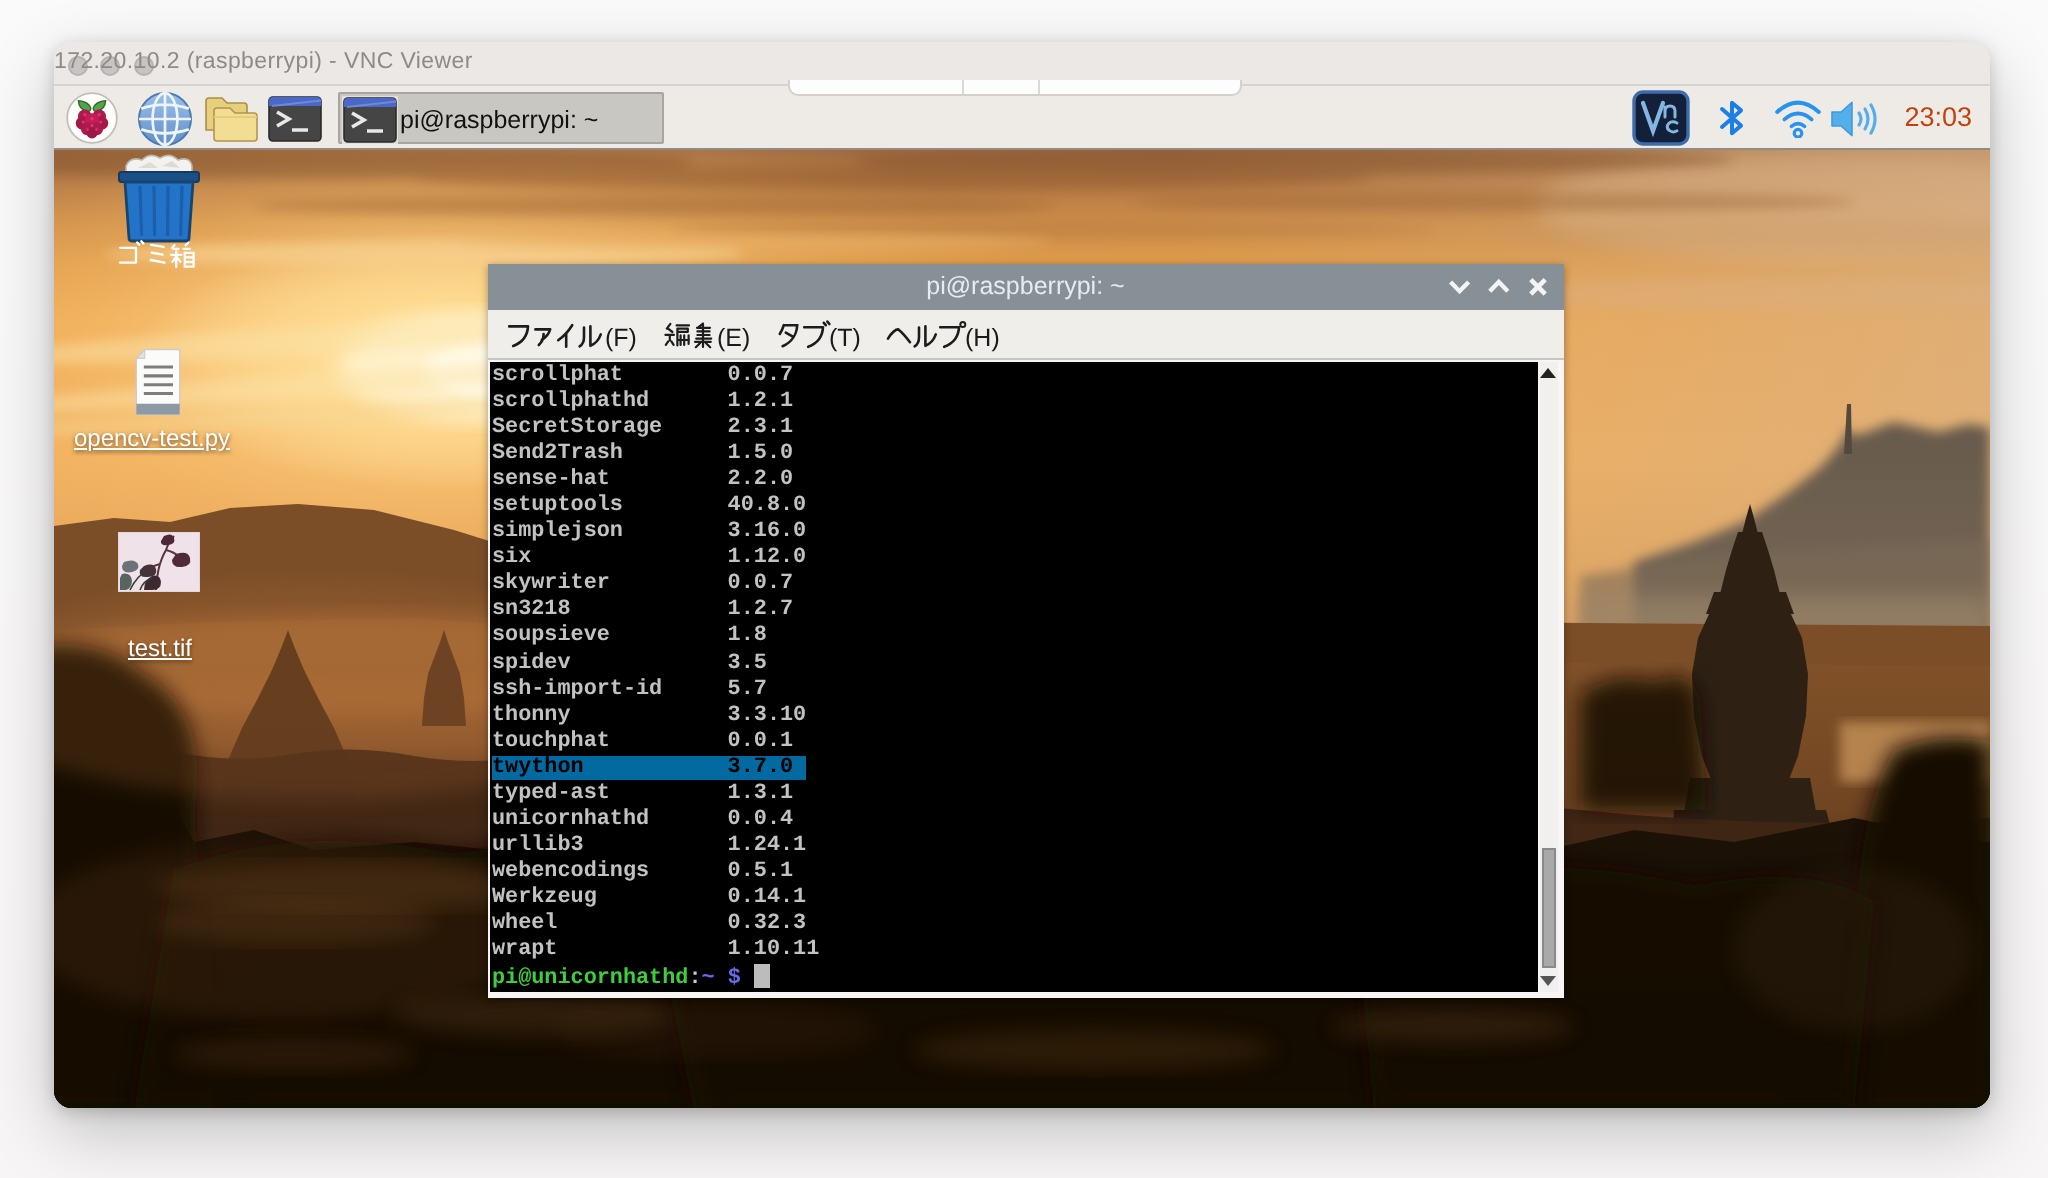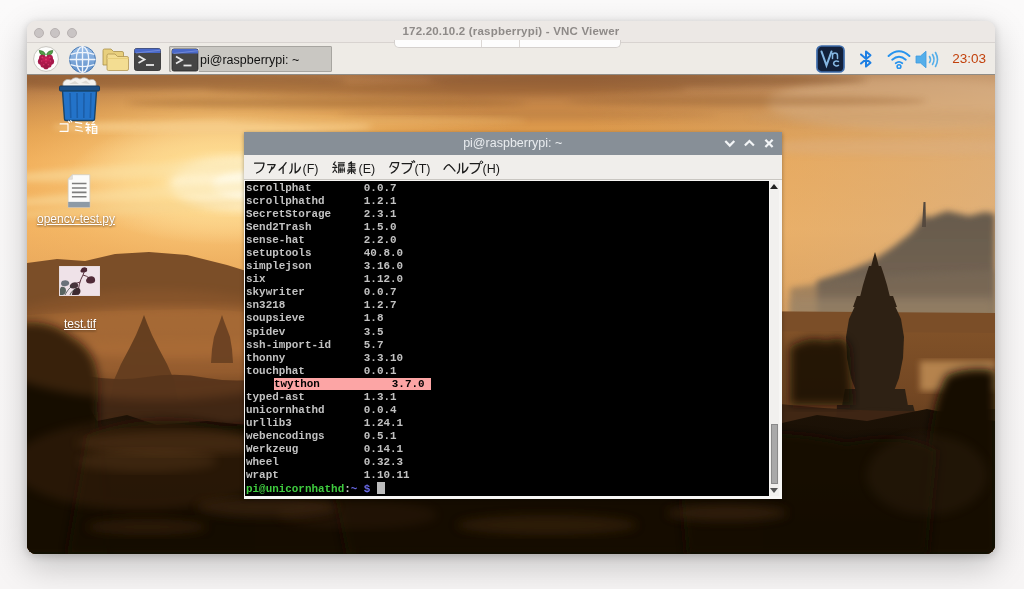--- a/index.html
+++ b/index.html
@@ -3,21 +3,21 @@
 <style>
   html,body{margin:0;padding:0;width:1024px;height:589px;background:#fff;overflow:hidden;
     font-family:"Liberation Sans",sans-serif;}
   *{box-sizing:border-box;}
   #stage{position:relative;width:1024px;height:589px;background:linear-gradient(180deg,#fbfafa 0%,#f7f5f5 100%);}
   #win{position:absolute;left:27px;top:21px;width:968px;height:533px;border-radius:9px;
     overflow:hidden;box-shadow:0 2px 8px rgba(0,0,0,.18),0 12px 34px rgba(0,0,0,.22);background:#eeeae7;}
   
   #titlebar{position:absolute;left:0;top:0;width:968px;height:22px;background:#ece8e5;border-bottom:1px solid #d8d3d0;}
   .tl{position:absolute;top:6.5px;width:10px;height:10px;border-radius:50%;background:#c9c4c4;border:0.5px solid #b7b1b1;}
-  #vnctitle{position:absolute;left:0;right:0;top:4px;text-align:center;font-size:11.5px;font-weight:bold;
+  #vnctitle{position:absolute;left:0;right:0;top:4px;font-size:11.5px;font-weight:normal;
     color:#8e8a88;letter-spacing:0.2px;}
   #tabpeek{position:absolute;left:367px;top:19px;width:227px;height:8px;background:#fdfdfd;
     border:1px solid #d4d0cd;border-top:none;border-radius:0 0 5px 5px;}
   #tabpeek .d1,#tabpeek .d2{position:absolute;top:0;width:1px;height:7px;background:#dcd8d5;}
   
   #taskbar{position:absolute;left:0;top:22px;width:968px;height:31.5px;background:#eeebe6;border-bottom:1px solid #8f8c86;}
   .tbicon{position:absolute;top:4px;}
   #taskbtn{position:absolute;left:142px;top:2.5px;width:163px;height:26.5px;background:#c9c7c2;
     border:1px solid #a7a5a0;border-radius:1px;}
   #taskbtn span{position:absolute;left:30px;top:6px;font-size:12.5px;color:#111;white-space:nowrap;}
@@ -35,21 +35,21 @@
   #termmenu{position:absolute;left:0;top:22.5px;width:537.5px;height:25.5px;background:#f0eeeb;border-bottom:1px solid #c9c6c1;}
   #termblack{position:absolute;left:1px;top:49px;width:523.5px;height:315px;background:#000;}
   #termblack pre{margin:0;padding:1px 0 0 1px;font-family:"Liberation Mono",monospace;
     font-size:10.92px;line-height:13.05px;color:#c2c2c2;font-weight:bold;}
   #scrolltrack{position:absolute;left:526px;top:49px;width:8.5px;height:315px;background:#f1f0ee;}
   #scrollthumb{position:absolute;left:0.5px;top:243px;width:7px;height:60px;background:#a9a9a9;border:1px solid #8a8a8a;}
   .sarrow{position:absolute;left:0;width:0;height:0;border-left:4px solid transparent;border-right:4px solid transparent;}
   .green{color:#3fcc3f;font-weight:bold;}
   .blue{color:#6a6ae8;font-weight:bold;}
   .white{color:#c7c7c7;}
-  .hl{background:#fca5a5;color:#000;margin-left:28px;}
+  .hl{background:#0369a1;color:#000;}
   .cursor{display:inline-block;width:8px;height:12px;background:#bcbcbc;vertical-align:-2.5px;}
 </style></head>
 <body>
 <div id="stage">
  <div id="win">
 
   <div id="desktop">
     <svg id="wallsvg" width="968" height="480" viewBox="0 0 968 480">
       <defs>
         <linearGradient id="sky" x1="0" y1="0" x2="0" y2="1">

